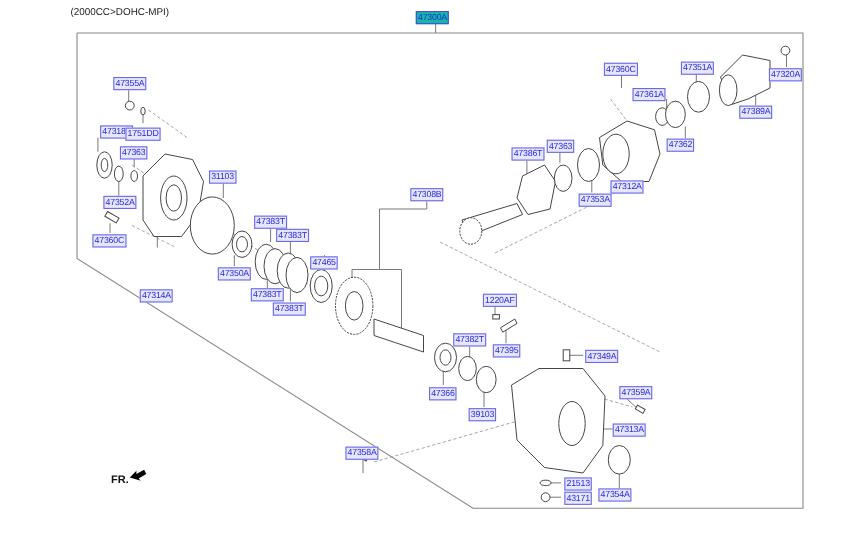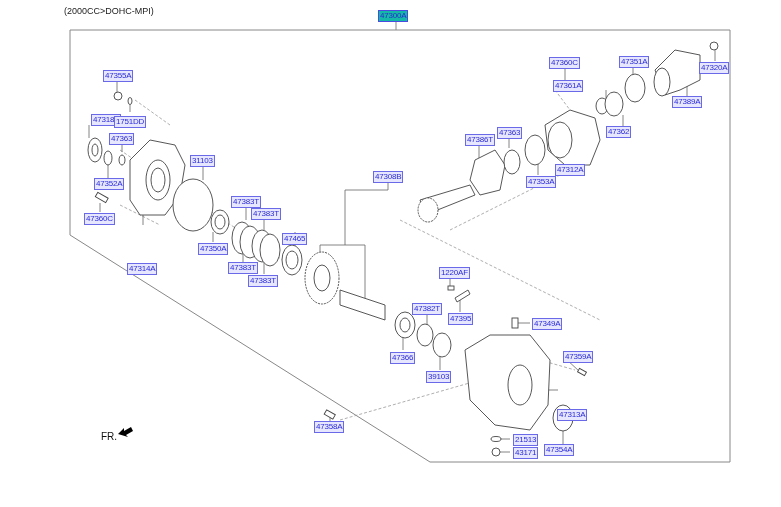--- a/index.html
+++ b/index.html
@@ -1,21 +1,21 @@
 <!DOCTYPE html>
 <html><head>
   <meta charset="utf-8">
   <style>
     html, body { margin: 0; padding: 0; background: #ffffff; }
     body { width: 781px; height: 507px; position: relative; overflow: hidden; font-family: "Liberation Sans", sans-serif; }
     .subtitle { position: absolute; left: 64px; top: 6px; font-size: 9px; color: #222; }
     svg.diagram { position: absolute; left: 0; top: 0; }
     .tag { position: absolute; font-size: 8px; line-height: 10px; padding: 0 1px; color: #2b2bd6; background: #e6e6ff; border: 1px solid #6a6ae8; white-space: nowrap; cursor: pointer; letter-spacing: -0.2px; }
     .tag.active { background: #14b8a6; color: #2a2ad0; border-color: #4b4be0; }
-    .fr { position: absolute; left: 101px; top: 431px; font-size: 10px; font-weight: normal; color: #111; }
+    .fr { position: absolute; left: 101px; top: 431px; font-size: 10px; font-weight: bold; color: #111; }
   </style>
 </head>
 <body>
 
 <div class="subtitle">(2000CC&gt;DOHC-MPI)</div>
 
 <svg class="diagram" width="781" height="507" viewBox="0 0 781 507">
   <g fill="none" stroke="#888" stroke-width="1">
 
     <polyline points="70,30 730,30 730,462 430,462 70,235 70,30"></polyline>
@@ -161,31 +161,31 @@
 <div class="tag" style="left:198px;top:243px;">47350A</div>
 <div class="tag" style="left:228px;top:262px;">47383T</div>
 <div class="tag" style="left:248px;top:275px;">47383T</div>
 <div class="tag" style="left:282px;top:233px;">47465</div>
 <div class="tag" style="left:373px;top:171px;">47308B</div>
 <div class="tag" style="left:465px;top:134px;">47386T</div>
 <div class="tag" style="left:497px;top:127px;">47363</div>
 <div class="tag" style="left:526px;top:176px;">47353A</div>
 <div class="tag" style="left:555px;top:164px;">47312A</div>
 <div class="tag" style="left:549px;top:57px;">47360C</div>
-<div class="tag" style="left:553px;top:80px;">47361A</div>
+<div class="tag" style="left:575px;top:80px;">47361A</div>
 <div class="tag" style="left:606px;top:126px;">47362</div>
 <div class="tag" style="left:619px;top:56px;">47351A</div>
 <div class="tag" style="left:672px;top:96px;">47389A</div>
 <div class="tag" style="left:699px;top:62px;">47320A</div>
 <div class="tag" style="left:439px;top:267px;">1220AF</div>
 <div class="tag" style="left:448px;top:313px;">47395</div>
 <div class="tag" style="left:412px;top:303px;">47382T</div>
 <div class="tag" style="left:390px;top:352px;">47366</div>
 <div class="tag" style="left:426px;top:371px;">39103</div>
 <div class="tag" style="left:532px;top:318px;">47349A</div>
 <div class="tag" style="left:563px;top:351px;">47359A</div>
-<div class="tag" style="left:557px;top:385px;margin-top:24px;">47313A</div>
+<div class="tag" style="left:557px;top:385px;">47313A</div>
 <div class="tag" style="left:513px;top:434px;">21513</div>
 <div class="tag" style="left:513px;top:447px;">43171</div>
 <div class="tag" style="left:544px;top:444px;">47354A</div>
-<div class="tag" style="left:314px;top:421px;">47358A</div>
+<div class="tag" style="left:314px;top:406px;">47358A</div>
 
 <div class="fr">FR.</div>
 
 </body></html>

